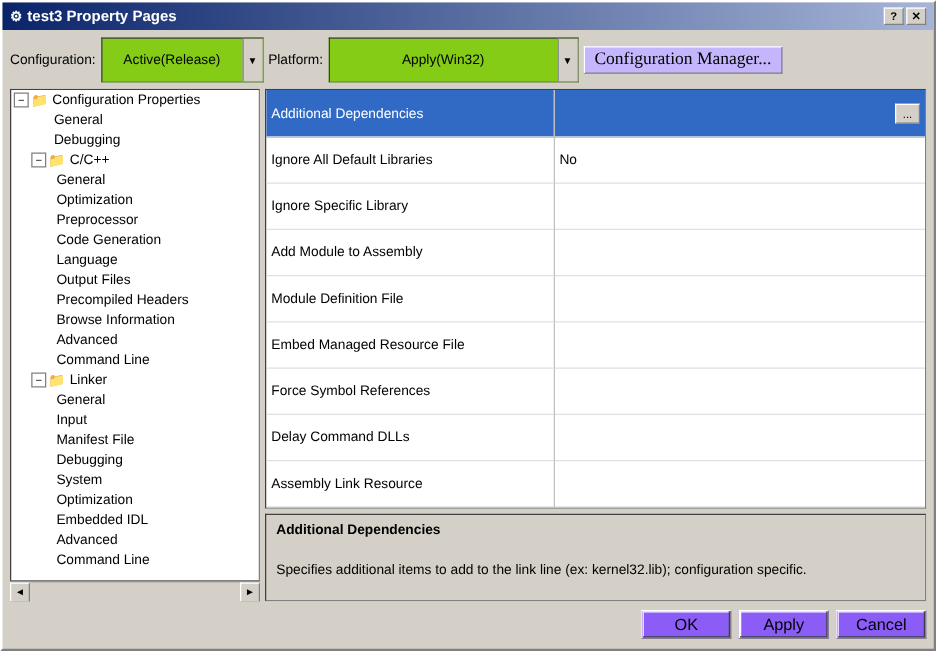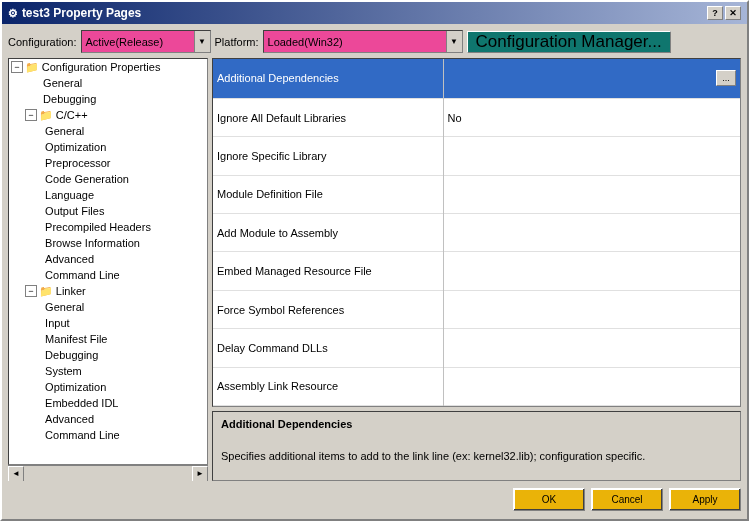--- a/index.html
+++ b/index.html
@@ -81,29 +81,30 @@
       align-items: center;
       gap: 4px;
       flex-shrink: 0;
     }
 
     .config-label {
       font-size: 11px;
     }
 
     .combo-box {
-      height: 23px;
+      height: 36px;
       border: 1px solid #808080;
       border-top-color: #404040;
       border-left-color: #404040;
-      background: #ec4899;
+      background: #84cc16;
       display: flex;
       align-items: center;
       cursor: pointer;
       position: relative;
+      text-align: center;
     }
 
     .combo-box .combo-text {
       padding: 0 4px;
       font-size: 11px;
       flex: 1;
     }
 
     .combo-box .combo-arrow {
       width: 16px;
@@ -120,26 +121,27 @@
       width: 130px;
     }
 
     .combo-platform {
       width: 200px;
     }
 
     .btn-config-manager {
       height: 22px;
       padding: 0 8px;
-      background: #0f766e;
+      background: #c4b5fd;
       border: 1px solid #fff;
       border-right-color: #808080;
       border-bottom-color: #808080;
-      font-size: 17px;
+      font-size: 14px;
       cursor: pointer;
+      font-family: Liberation Serif, serif;
     }
 
     .main-panel {
       display: flex;
       flex: 1;
       gap: 4px;
       overflow: hidden;
     }
 
     .left-panel {
@@ -322,25 +324,25 @@
       justify-content: flex-end;
       align-items: center;
       gap: 6px;
       flex-shrink: 0;
       padding: 2px 0;
     }
 
     .bottom-btn {
       width: 72px;
       height: 23px;
-      background: #eab308;
+      background: #8b5cf6;
       border: 1px solid #fff;
       border-right-color: #808080;
       border-bottom-color: #808080;
-      font-size: 10px;
+      font-size: 13px;
       cursor: pointer;
       box-shadow: inset -1px -1px #404040, inset 1px 1px #ffffff;
     }
 
     .folder-yellow {
       color: #e0c000;
     }
 
     
     .tree-container::-webkit-scrollbar {
@@ -384,21 +386,21 @@
   <div class="window-body">
 
     <div class="config-row">
       <span class="config-label">Configuration:</span>
       <div class="combo-box combo-config">
         <span class="combo-text">Active(Release)</span>
         <div class="combo-arrow">▼</div>
       </div>
       <span class="config-label">Platform:</span>
       <div class="combo-box combo-platform">
-        <span class="combo-text">Loaded(Win32)</span>
+        <span class="combo-text">Apply(Win32)</span>
         <div class="combo-arrow">▼</div>
       </div>
       <button class="btn-config-manager">Configuration Manager...</button>
     </div>
 
     <div class="main-panel">
 
       <div class="left-panel">
         <div class="tree-container">
           <div>
@@ -543,26 +545,26 @@
                 <td class="prop-name-cell">Ignore All Default Libraries</td>
                 <td class="prop-value-cell">No</td>
               </tr>
 
               <tr class="props-row">
                 <td class="prop-name-cell">Ignore Specific Library</td>
                 <td class="prop-value-cell"></td>
               </tr>
 
               <tr class="props-row">
+                <td class="prop-name-cell">Add Module to Assembly</td>
+                <td class="prop-value-cell"></td>
+              </tr>
+
+              <tr class="props-row">
                 <td class="prop-name-cell">Module Definition File</td>
-                <td class="prop-value-cell"></td>
-              </tr>
-
-              <tr class="props-row">
-                <td class="prop-name-cell">Add Module to Assembly</td>
                 <td class="prop-value-cell"></td>
               </tr>
 
               <tr class="props-row">
                 <td class="prop-name-cell">Embed Managed Resource File</td>
                 <td class="prop-value-cell"></td>
               </tr>
 
               <tr class="props-row">
                 <td class="prop-name-cell">Force Symbol References</td>
@@ -585,18 +587,18 @@
         <div class="description-box">
           <div class="description-title">Additional Dependencies</div>
           <div class="description-text">Specifies additional items to add to the link line (ex: kernel32.lib); configuration specific.</div>
         </div>
 
       </div>
     </div>
 
     <div class="bottom-buttons">
       <button class="bottom-btn">OK</button>
+      <button class="bottom-btn">Apply</button>
       <button class="bottom-btn">Cancel</button>
-      <button class="bottom-btn">Apply</button>
     </div>
 
   </div>
 </div>
 
 </body></html>

